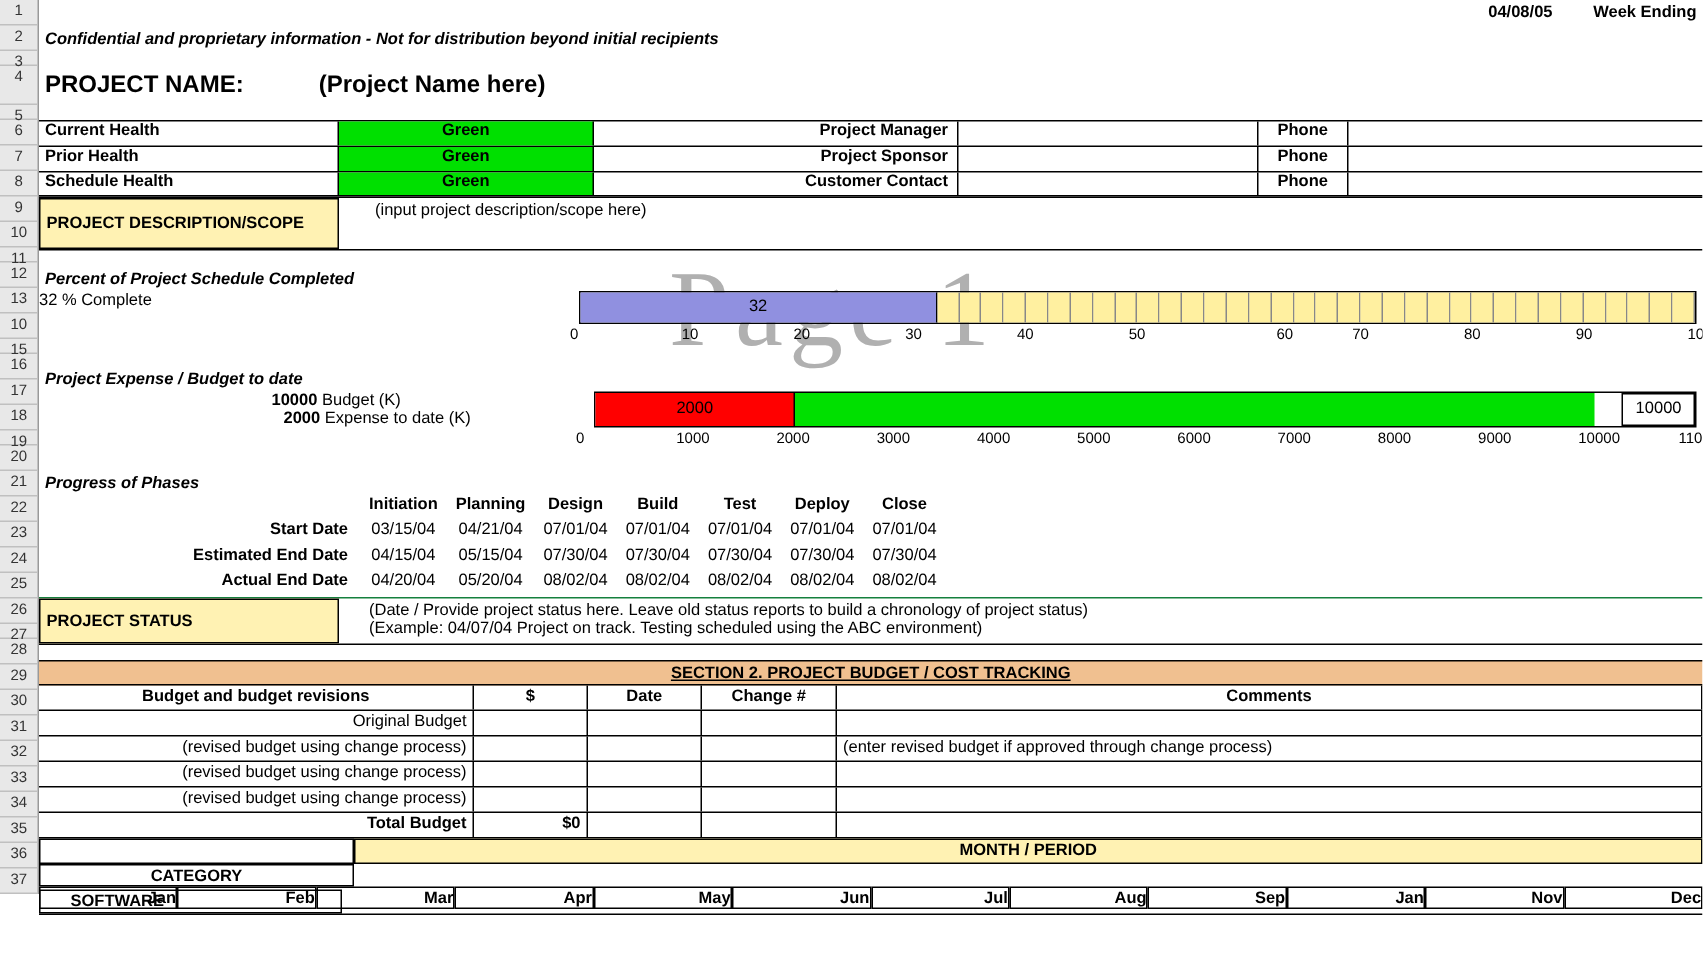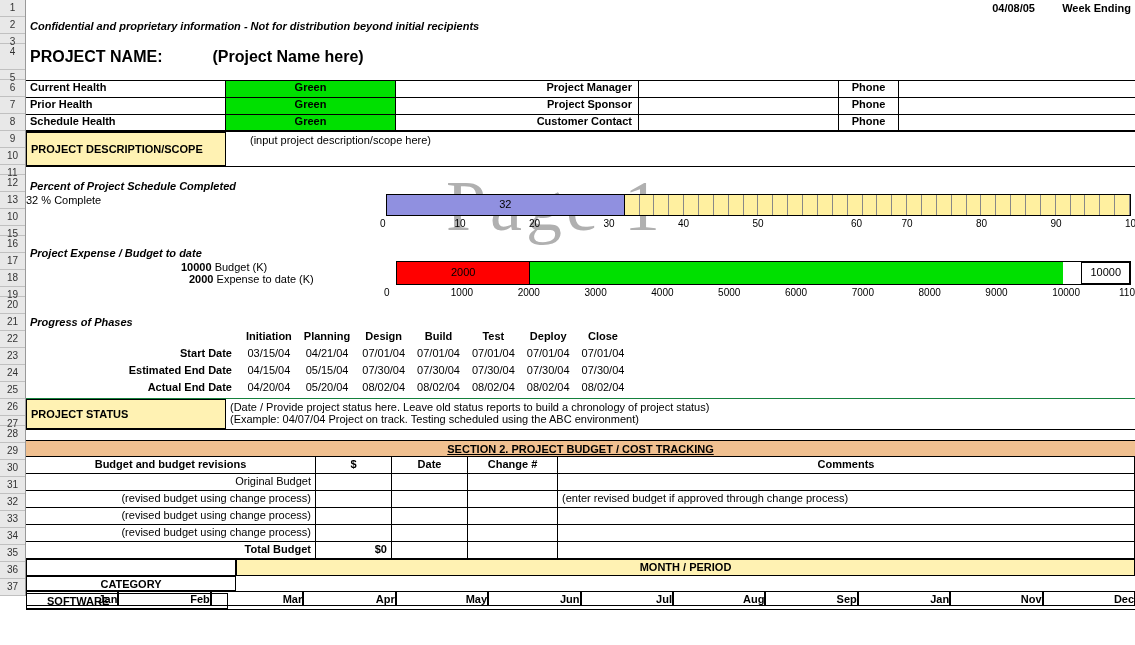--- a/index.html
+++ b/index.html
@@ -37,21 +37,21 @@
 .bar-green { background: #00e000; }
 .bar-end-label { position: absolute; right: 0; height: 22px; background: #fff; border: 1px solid #000; padding: 3px 8px; }
 .phases-table { display: flex; padding-left: 4px; }
 .phases-col { text-align: center; padding: 0 6px; }
 .phases-col div { height: 17px; }
 .phases-label-col { text-align: right; padding-right: 8px; }
 .phases-label-col div { font-weight: bold; height: 17px; }
 .ph-head { font-weight: bold; }
 .status-row { display: flex; border-top: 1px solid #15803d; border-bottom: 1px solid #000; }
 .status-yellow { background: #fff2b3; font-weight: bold; width: 200px; border: 1px solid #000; padding: 8px 4px; }
-.status-text { flex: 1; padding: 2px 4px; }
+.status-text { flex: 1; padding: 2px 20px; }
 .section-header { background: #f0c090; text-align: center; font-weight: bold; height: 17px; padding-top: 2px; border-top: 1px solid #000; border-bottom: 1px solid #000; text-decoration: underline; }
 .budget-table { width: 100%; }
 .budget-row { display: flex; height: 17px; border-bottom: 1px solid #000; }
 .budget-row > div { border-right: 1px solid #000; padding: 1px 4px; }
 .bcol1 { width: 290px; text-align: right; }
 .bcol2 { width: 76px; text-align: right; }
 .bcol3 { width: 76px; }
 .bcol4 { width: 90px; }
 .bcol5 { flex: 1; }
 .bold { font-weight: bold; }

